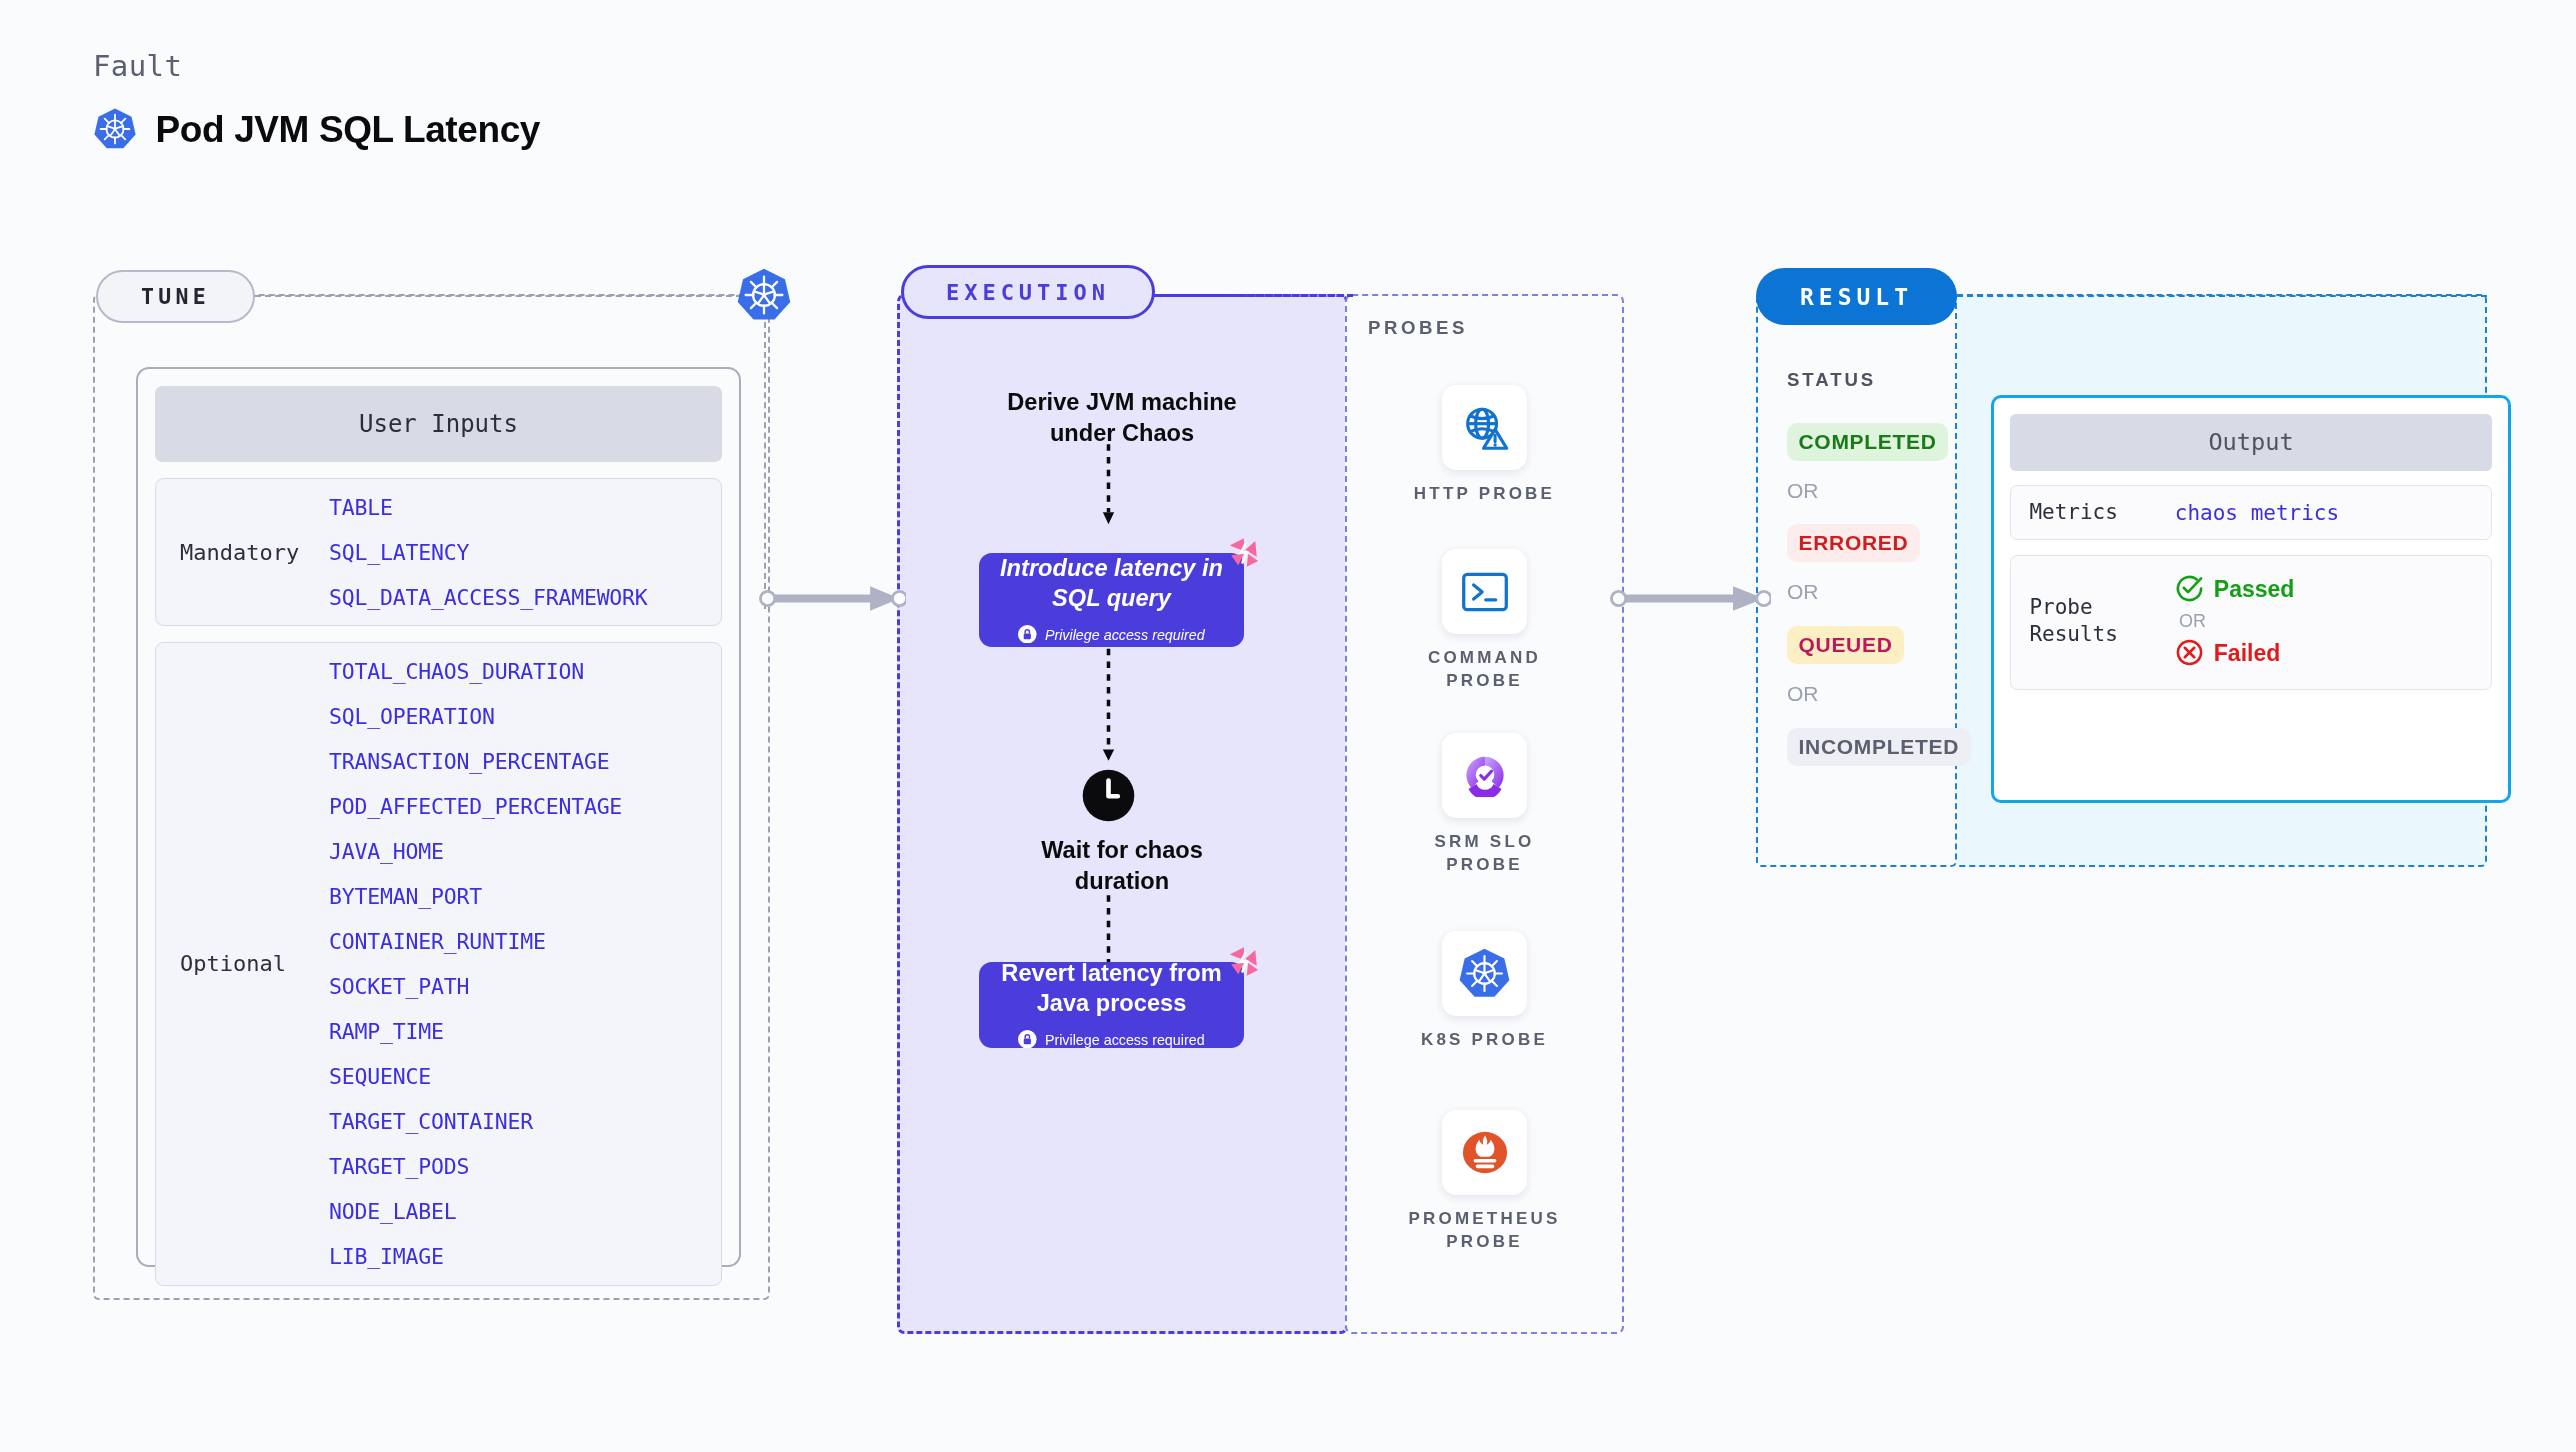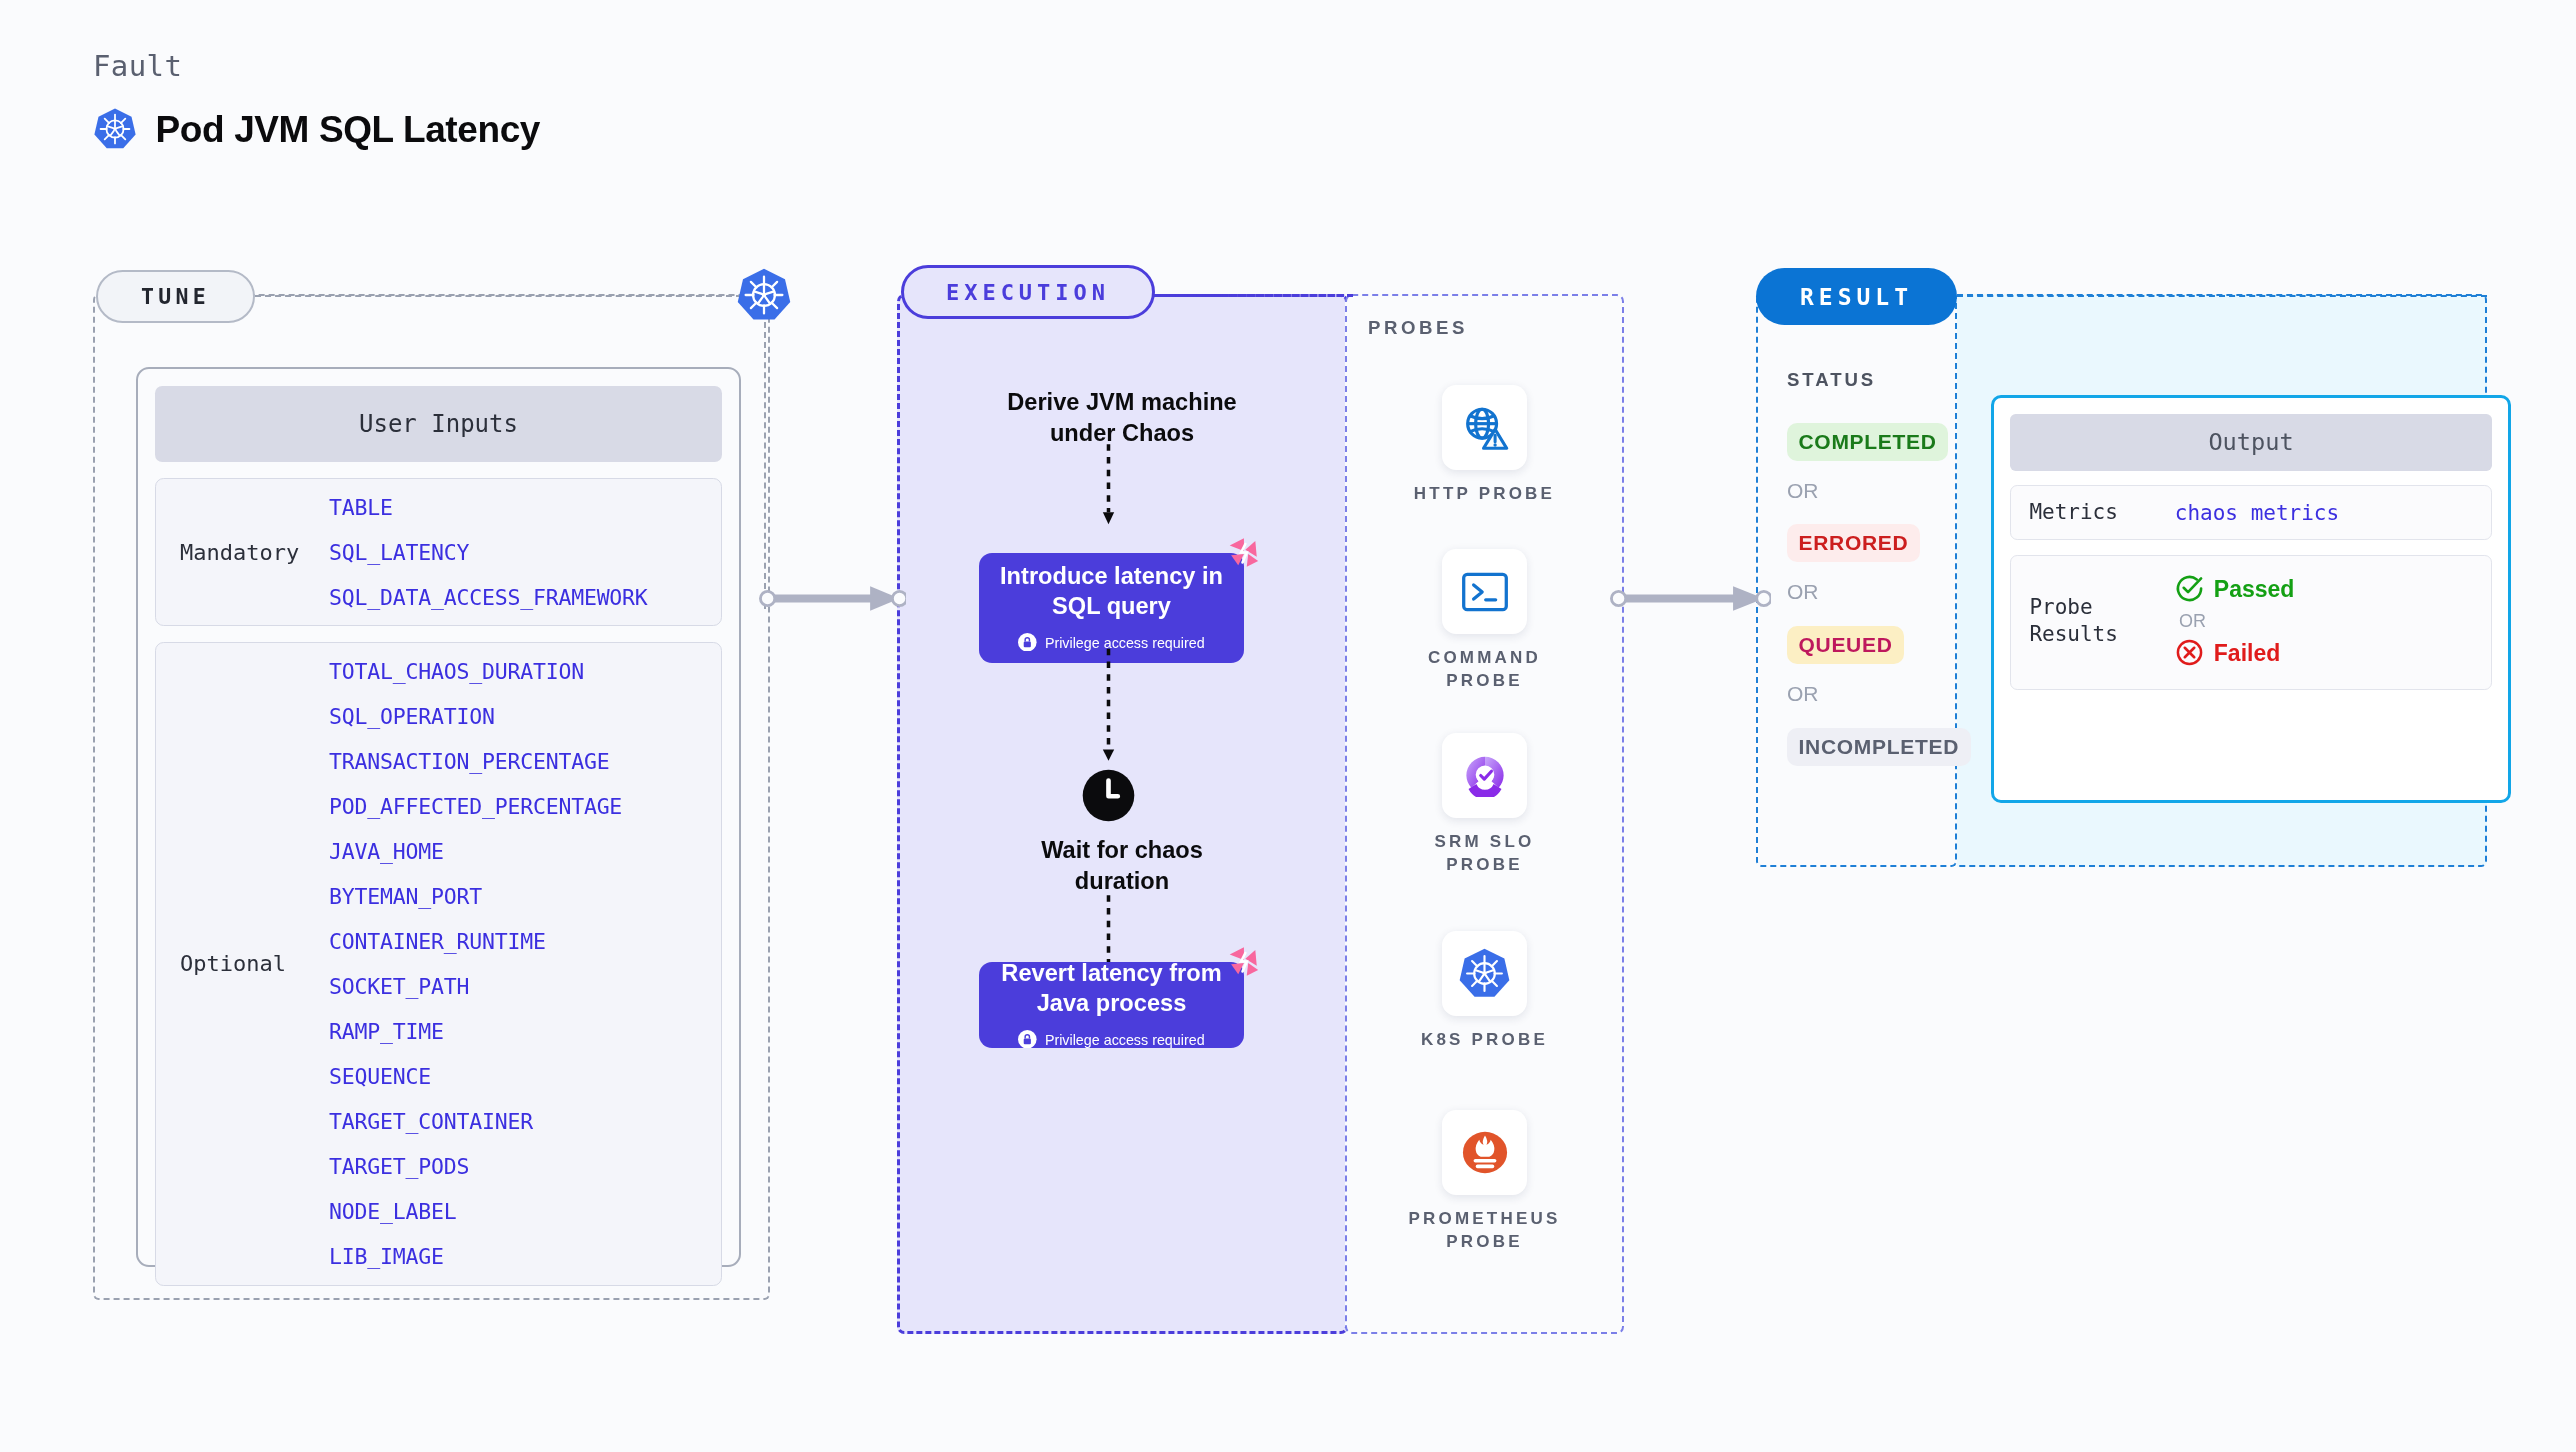--- a/index.html
+++ b/index.html
@@ -315,21 +315,21 @@
 <div class="flow-text" style="left:918px; top:387px; width:408px; white-space:pre-line;">Derive JVM machine
 under Chaos</div>
 
 <div class="flow-arrow" style="left:1100px; top:444px;">
   <svg width="17" height="82" viewBox="0 0 24 115">
     <line x1="12" y1="0" x2="12" y2="96" stroke="#0b0b0d" stroke-width="5" stroke-dasharray="9,9"></line>
     <polygon points="4,96 20,96 12,113" fill="#0b0b0d"></polygon>
   </svg>
 </div>
 
-<div class="action-card" style="left:979px; top:553px; width:265px; height:110px;">
+<div class="action-card" style="left:979px; top:553px; width:265px; height:94px;font-style:italic;">
   <div class="harness-badge">
     <svg width="37" height="37" viewBox="0 0 52 52">
       <path d="M8 16 L28 6 L28 24 Z" fill="#f8679e"></path>
       <path d="M44 10 L46 32 L30 22 Z" fill="#f8679e"></path>
       <path d="M10 30 L28 28 L20 44 Z" fill="#f8679e"></path>
       <path d="M34 28 L48 38 L32 46 Z" fill="#f8679e"></path>
       <path d="M30 14 L24 26 L32 26 L26 40" stroke="#ffffff" stroke-width="3.6" fill="none" stroke-linecap="round"></path>
     </svg>
   </div>
   <div class="action-card-title" style="white-space:pre-line;">Introduce latency in

